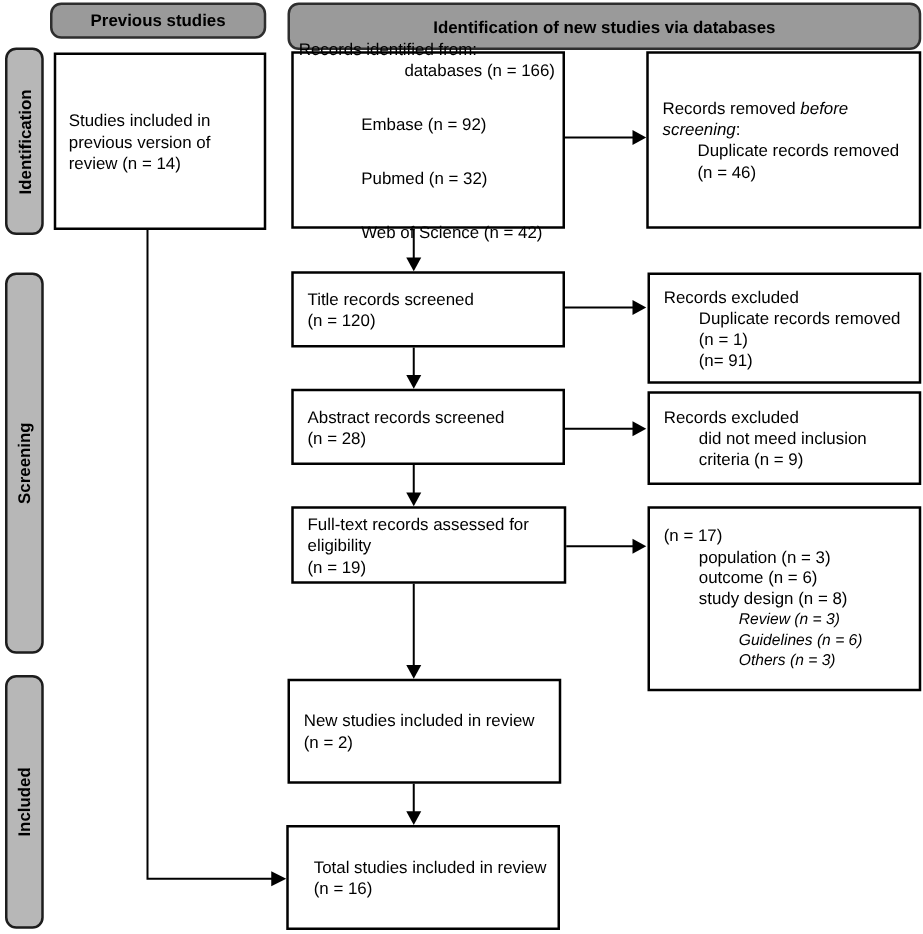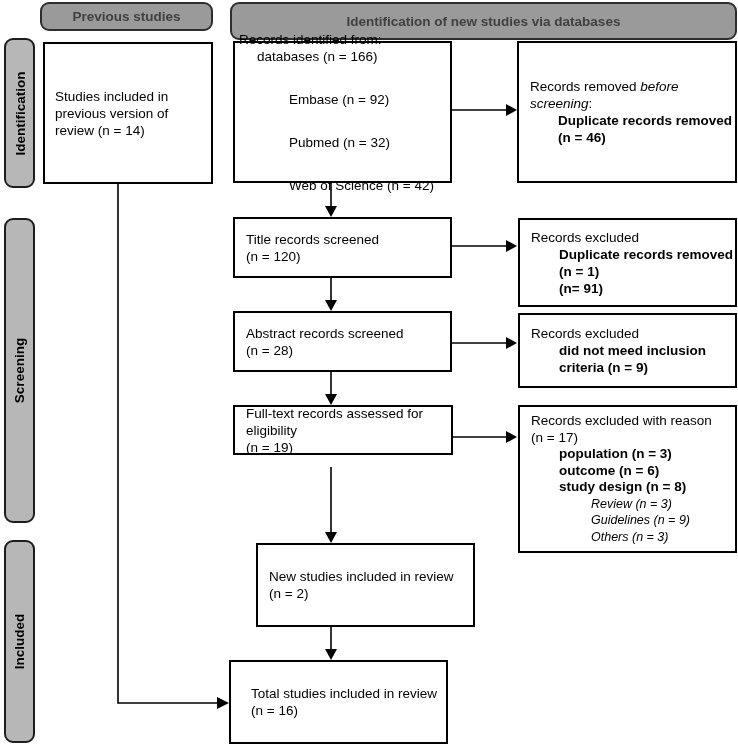--- a/index.html
+++ b/index.html
@@ -19,21 +19,21 @@
   .hdr {
     position: absolute;
     background: #9a9a9a;
     border: 2.5px solid #2e2e2e;
     border-radius: 9px;
     display: flex;
     align-items: center;
     justify-content: center;
     font-weight: bold;
     font-size: 13.5px;
-    color: #404040;
+    color: #000000;
     box-sizing: border-box;
   }
   #hdr-prev { left: 40px; top: 2px; width: 173px; height: 29px; }
   #hdr-new  { left: 230px; top: 2px; width: 507px; height: 38px; }
   
   .side {
     position: absolute;
     background: #b7b7b7;
     border: 2px solid #1d1d1d;
     border-radius: 9px;
@@ -60,35 +60,35 @@
     box-sizing: border-box;
     display: flex;
     flex-direction: column;
     justify-content: center;
     font-size: 13.5px;
     line-height: 17px;
     color: #000000;
     padding: 4px 6px 4px 11px;
   }
   .ln { white-space: nowrap; }
-  .ind-1 { padding-left: 18px; }  
+  .ind-1 { padding-left: 18px; text-align: right; }  
   .ind-2 { padding-left: 50px; margin-top: 26px; }  
-  .ind-a { padding-left: 28px; font-weight: bold; }  
+  .ind-a { padding-left: 28px; }  
   .ind-b { padding-left: 60px; font-style: italic; font-size: 12.5px; } 
   .it { font-style: italic; margin-top: 11px; }
   #box-prev      { left: 43px;  top: 42px;  width: 170px; height: 142px; padding-left: 10px; }
   #box-ident     { left: 233px; top: 41px;  width: 219px; height: 142px; padding-left: 4px; }
   #box-removed   { left: 517px; top: 41px;  width: 220px; height: 142px; }
   #box-title     { left: 233px; top: 217px; width: 219px; height: 61px;  }
   #box-excl-t    { left: 518px; top: 218px; width: 219px; height: 89px;  }
   #box-abstract  { left: 233px; top: 311px; width: 219px; height: 61px;  }
   #box-excl-a    { left: 518px; top: 313px; width: 219px; height: 75px;  }
-  #box-fulltext  { left: 233px; top: 405px; width: 220px; height: 50px;  }
+  #box-fulltext  { left: 233px; top: 405px; width: 220px; height: 62px;  }
   #box-excl-f    { left: 518px; top: 405px; width: 219px; height: 148px; line-height: 16.5px; }
-  #box-new       { left: 230px; top: 543px; width: 219px; height: 84px; margin-left: 26px;  }
+  #box-new       { left: 230px; top: 543px; width: 219px; height: 84px;  }
   #box-total     { left: 229px; top: 660px; width: 219px; height: 84px; padding-left: 20px;  }
   
   #arrows {
     position: absolute;
     left: 0; top: 0;
     width: 738px;
     height: 747px;
     pointer-events: none;
   }
   #arrows line, #arrows polyline {
@@ -164,27 +164,26 @@
     <div class="ln ind-a">criteria (n = 9)</div>
   </div>
 
   <div class="box" id="box-fulltext">
     <div class="ln">Full-text records assessed for</div>
     <div class="ln">eligibility</div>
     <div class="ln">(n = 19)</div>
   </div>
 
   <div class="box" id="box-excl-f">
-    <div class="ln">Records excluded with reason</div>
     <div class="ln">(n = 17)</div>
     <div class="ln ind-a">population (n = 3)</div>
     <div class="ln ind-a">outcome (n = 6)</div>
     <div class="ln ind-a">study design (n = 8)</div>
     <div class="ln ind-b">Review (n = 3)</div>
-    <div class="ln ind-b">Guidelines (n = 9)</div>
+    <div class="ln ind-b">Guidelines (n = 6)</div>
     <div class="ln ind-b">Others (n = 3)</div>
   </div>
 
   <div class="box" id="box-new">
     <div class="ln">New studies included in review</div>
     <div class="ln">(n = 2)</div>
   </div>
 
   <div class="box" id="box-total">
     <div class="ln">Total studies included in review</div>

